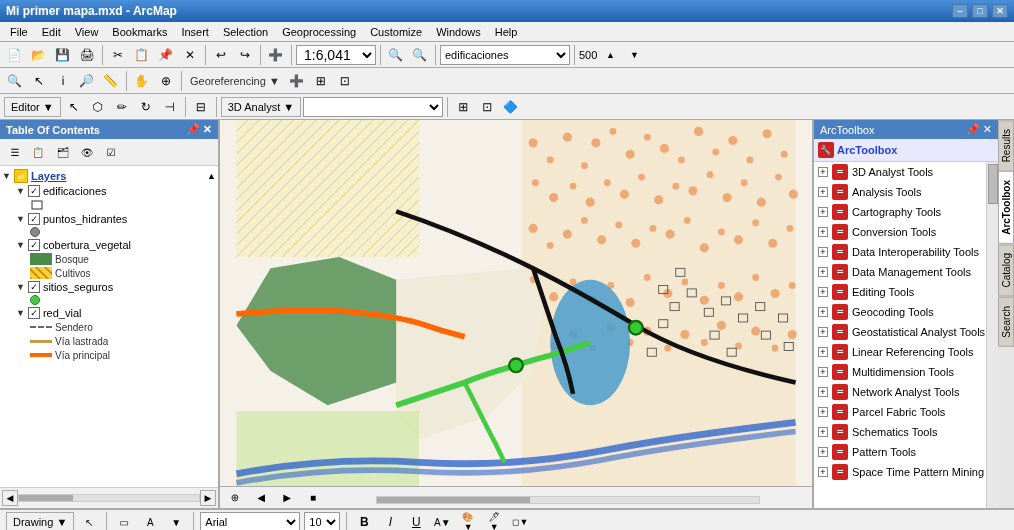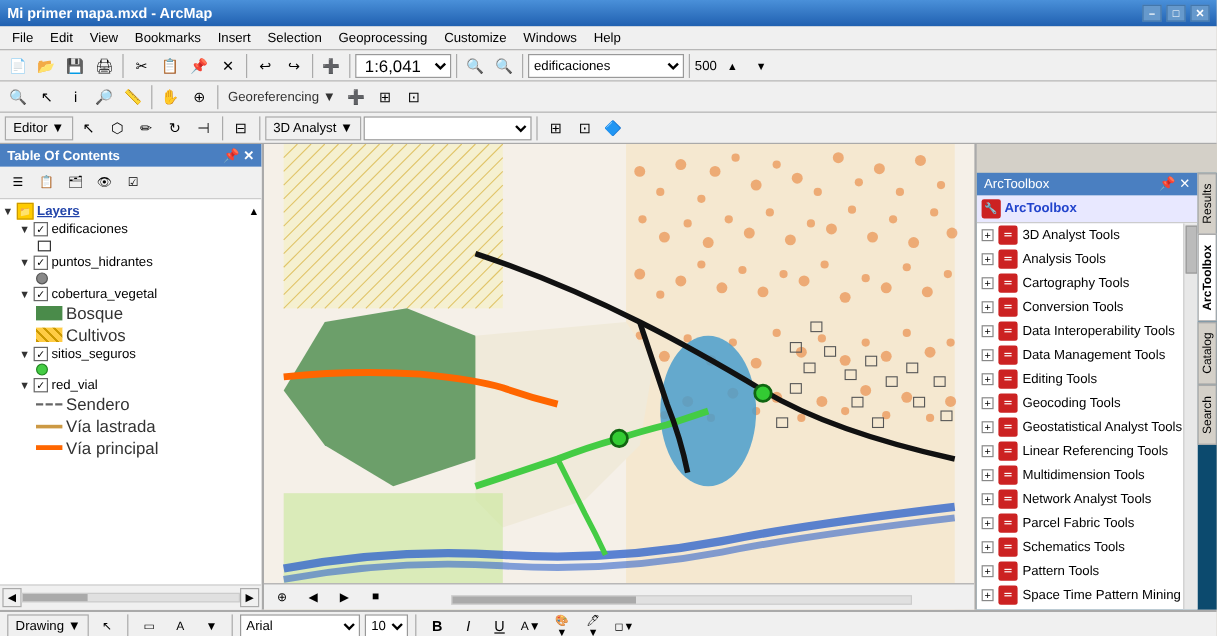--- a/index.html
+++ b/index.html
@@ -205,25 +205,24 @@
       position: relative;
       background: #f5f0e8;
       border-right: 2px solid #aaa;
       overflow: hidden;
     }
     .map-canvas svg { position: absolute; top: 0; left: 0; }
 
     
     .right-panel {
       width: 200px;
-      background: #0c4a6e;
+      background: #e5e5e5;
       display: flex;
       flex-direction: column;
       position: relative;
-      margin-top: 24px;
     }
     .right-tabs {
       position: absolute;
       right: 0;
       top: 0;
       width: 16px;
       display: flex;
       flex-direction: column;
       gap: 0;
     }
@@ -324,21 +323,21 @@
       font-size: 11px;
     }
     .size-dropdown {
       width: 36px; height: 20px;
       border: 1px solid #999;
       background: white;
       font-size: 11px;
     }
 
     
-    .toc-legend-text { font-size: 14px; color: #333; text-align: center; }
+    .toc-legend-text { font-size: 10px; color: #333; text-align: center; }
     .scroll-nav-btn { width: 16px; height: 16px; border: 1px solid #aaa; background: #f0f0f0; cursor: pointer; font-size: 9px; display: flex; align-items: center; justify-content: center; }
 
     
     .toc-bottom { display: flex; align-items: center; padding: 2px; border-top: 1px solid #ccc; background: #f0f0f0; }
     
     
     .map-bottom { 
       position: absolute; bottom: 0; left: 0; right: 0;
       height: 22px;
       background: #f0f0f0;

